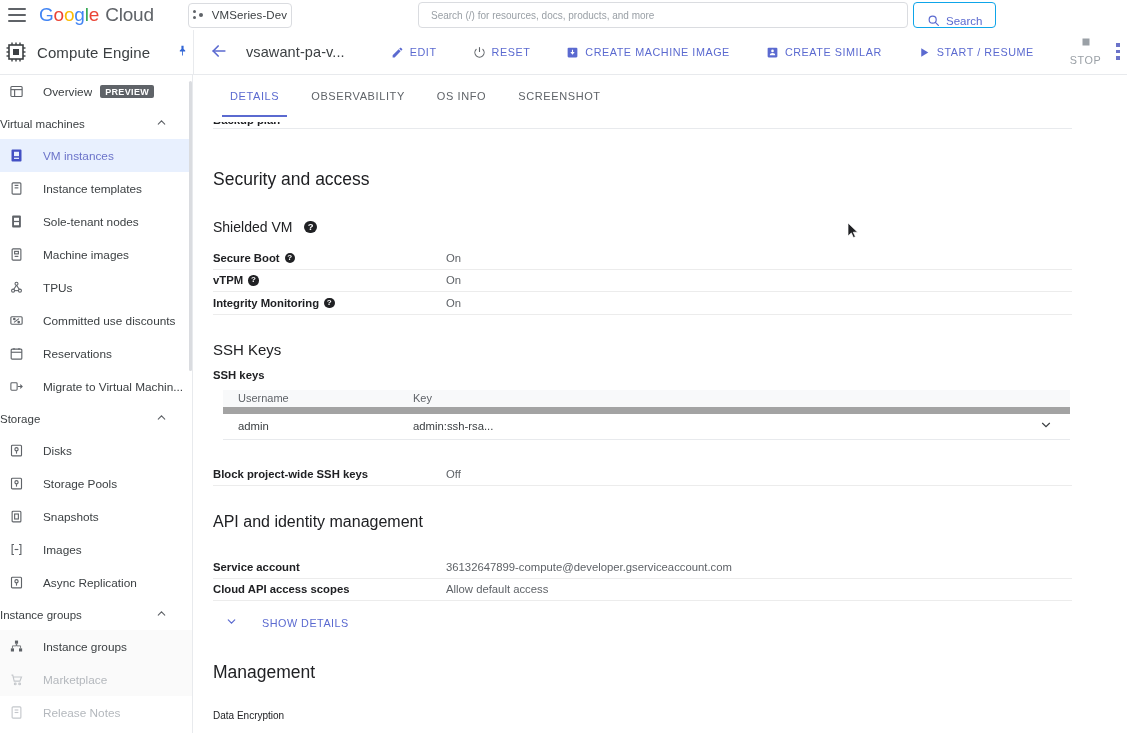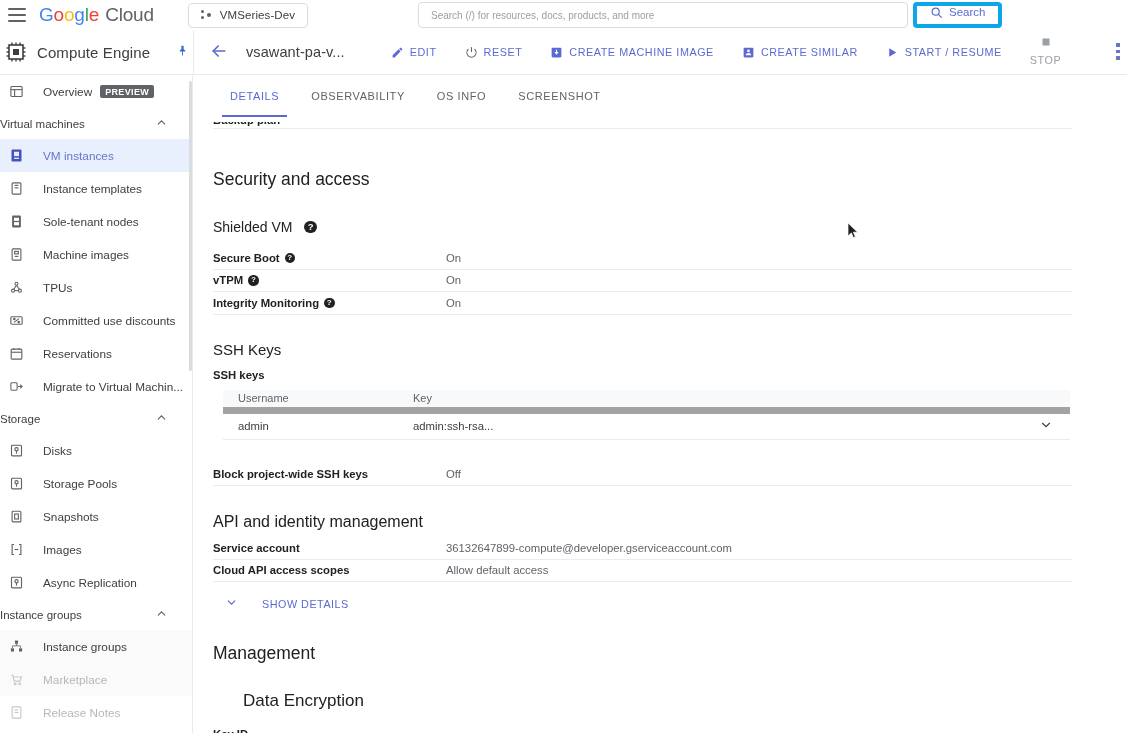--- a/index.html
+++ b/index.html
@@ -32,21 +32,21 @@
   .gc-logo .g5 { color: #34A853; }
   .gc-logo .g6 { color: #EA4335; }
   .gc-logo .cloud { color: #5f6368; margin-left: 6px; font-size: 19px; }
 
   .project-chip {
     margin-left: 34px;
     height: 25px;
     border: 1px solid #dadce0; border-radius: 4px;
     background: #fff;
     display: flex; align-items: center; gap: 7px;
-    padding: 0 12px;
+    padding: 0 4px;
     cursor: pointer;
   }
   .project-chip .proj-name { font-size: 11.5px; color: #3c4043; font-weight: 500; letter-spacing: .1px; }
   .proj-icon { width: 12px; height: 12px; position: relative; }
   .proj-icon i {
     position: absolute; background: #5f6368; border-radius: 50%;
     width: 3.2px; height: 3.2px;
   }
   .proj-icon i.a { left: 0; top: 0.5px; }
   .proj-icon i.b { left: 0; top: 7px; }
@@ -62,22 +62,22 @@
   .search-wrap input {
     border: none; outline: none; width: 100%;
     font-family: "Liberation Sans", sans-serif;
     font-size: 10px; color: #3c4043; background: transparent;
   }
   .search-wrap input::placeholder { color: #9aa0a6; }
 
   .search-btn {
     position: absolute; left: 913px; top: 2px;
     height: 26px; padding: 0 13px;
-    border: 4px solid #0ea5e9; border-radius: 4px; background: #fff;
-    display: flex; align-items: flex-start; gap: 6px;
+    border: 1px solid #0ea5e9; border-radius: 4px; background: #fff;
+    display: flex; align-items: flex-end; gap: 6px;
     color: #5b6ad0; font-size: 11.5px; cursor: pointer;
   }
 
   
   .secondbar {
     position: absolute; top: 30px; left: 0; width: 1127px; height: 45px;
     background: #fff;
     border-bottom: 1px solid #e8eaed;
     display: flex; align-items: center;
   }
@@ -89,21 +89,21 @@
   .vdivider { width: 1px; height: 45px; background: #e8eaed; }
 
   .back-arrow {
     margin-left: 14px; width: 22px; height: 22px;
     color: #5b6ad0; font-size: 18px; line-height: 22px; text-align: center;
     cursor: pointer;
   }
   .vm-name {
     margin-left: 16px; font-size: 14.5px; color: #3c4043; letter-spacing: .1px;
   }
-  .actions { display: flex; align-items: center; margin-left: 34px; gap: 4px; }
+  .actions { display: flex; align-items: center; margin-left: 34px; gap: 12px; }
   .action {
     display: flex; align-items: center; gap: 6px;
     padding: 0 12px; height: 32px;
     font-size: 10.8px; letter-spacing: .55px;
     color: #5b6ad0; font-weight: 500; cursor: pointer;
     white-space: nowrap;
   }
   .action.disabled { color: #9aa0a6; cursor: default; flex-direction: column; }
   .action .ic { display: inline-flex; align-items: center; }
 
@@ -678,21 +678,21 @@
     </div>
 
     <div class="kv" style="margin-top:24px;">
       <span class="k">Block project-wide SSH keys</span>
       <span class="v">Off</span>
     </div>
 
     
     <h2 class="sect" style="margin-top:27px; font-size:16px; font-weight:500;">API and identity management</h2>
 
-    <div style="margin-top:6px;">
+    <div style="margin-top:25px;">
       <div class="kv">
         <span class="k">Service account</span>
         <span class="v">36132647899-compute@developer.gserviceaccount.com</span>
       </div>
       <div class="kv">
         <span class="k">Cloud API access scopes</span>
         <span class="v">Allow default access</span>
       </div>
     </div>
 
@@ -701,21 +701,21 @@
         <svg width="13" height="13" viewBox="0 0 24 24" fill="none" stroke="#5b6ad0" stroke-width="2.2" stroke-linecap="round">
             <polyline points="6,9 12,15 18,9"></polyline>
           </svg>
       </span>
       <span>SHOW DETAILS</span>
     </div>
 
     
     <h2 class="sect" style="margin-top:30px;">Management</h2>
 
-    <h3 class="sub" style="margin-top:27px; font-size:17px;margin-left:30px;">
+    <h3 class="sub" style="margin-top:27px; font-size:10px;">
       <span>Data Encryption</span>
     </h3>
 
     <div style="margin-top:12px;">
       <div class="kv">
         <span class="k">Key ID</span>
         <span class="v">–</span>
       </div>
 
     </div>

